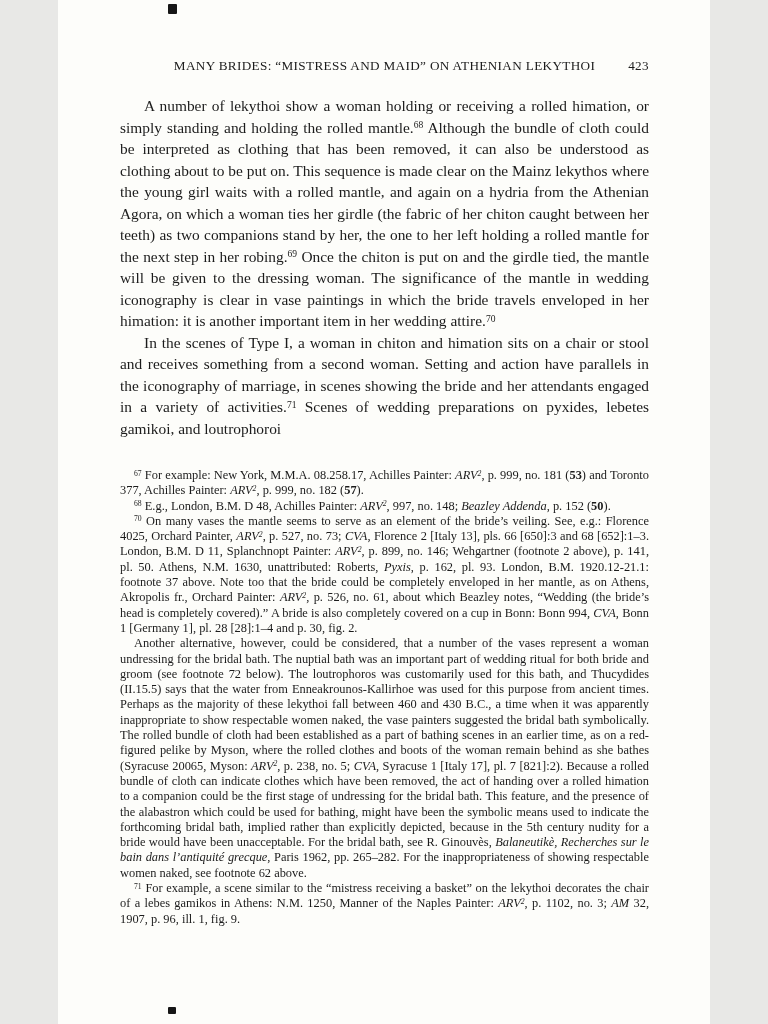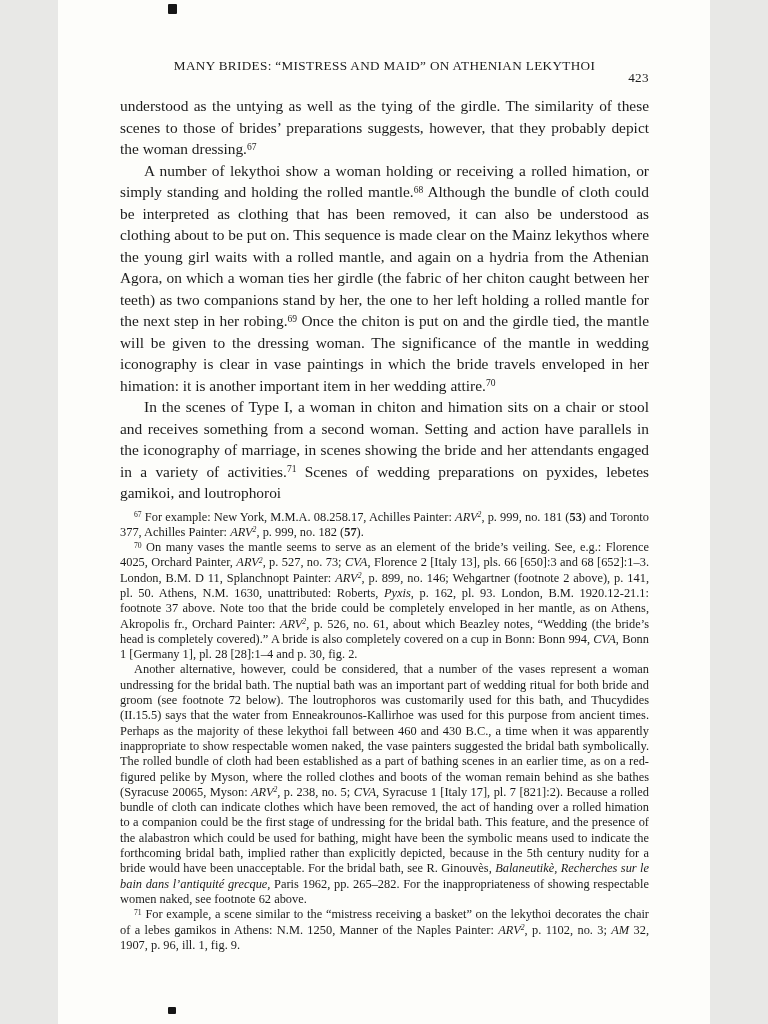--- a/index.html
+++ b/index.html
@@ -24,31 +24,31 @@
     white-space: nowrap;
   }
   .head-title {
     position: absolute;
     left: 0; right: 0;
     text-align: center;
   }
   .head-page {
     position: absolute;
     right: 0;
-    top: 12px;
+    top: 0;
   }
   .body-text {
     font-size: 15.4px;
     line-height: 21.5px;
     text-align: justify;
   }
   .bp { margin: 0; }
   .bp.indent { text-indent: 24px; }
   .footnotes {
-    margin-top: 6px;
+    margin-top: 29px;
     font-size: 12.4px;
     line-height: 15.3px;
     text-align: justify;
   }
   .fn { margin: 0; text-indent: 14px; }
   sup {
     font-size: 0.62em;
     line-height: 0;
     vertical-align: baseline;
     position: relative;
@@ -71,25 +71,25 @@
 
   <div class="artifact top"></div>
   <div class="artifact bottom"></div>
 
   <div class="running-head">
     <span class="head-title">MANY BRIDES: “MISTRESS AND MAID” ON ATHENIAN LEKYTHOI</span>
     <span class="head-page">423</span>
   </div>
 
   <div class="body-text">
-    <p class="bp"><span>understood as the untying as well as the tying of the girdle. The similarity of these scenes to those of brides’ preparations suggests, however, that they probably depict the woman dressing.</span><sup>67</sup></p>
     <p class="bp indent"><span>A number of lekythoi show a woman holding or receiving a rolled himation, or simply standing and holding the rolled mantle.</span><sup>68</sup><span> Although the bundle of cloth could be interpreted as clothing that has been removed, it can also be understood as clothing about to be put on. This sequence is made clear on the Mainz lekythos where the young girl waits with a rolled mantle, and again on a hydria from the Athenian Agora, on which a woman ties her girdle (the fabric of her chiton caught between her teeth) as two companions stand by her, the one to her left holding a rolled mantle for the next step in her robing.</span><sup>69</sup><span> Once the chiton is put on and the girdle tied, the mantle will be given to the dressing woman. The significance of the mantle in wedding iconography is clear in vase paintings in which the bride travels enveloped in her himation: it is another important item in her wedding attire.</span><sup>70</sup></p>
     <p class="bp indent"><span>In the scenes of Type I, a woman in chiton and himation sits on a chair or stool and receives something from a second woman. Setting and action have parallels in the iconography of marriage, in scenes showing the bride and her attendants engaged in a variety of activities.</span><sup>71</sup><span> Scenes of wedding preparations on pyxides, lebetes gamikoi, and loutrophoroi</span></p>
   </div>
 
   <div class="footnotes">
     <p class="fn"><sup>67</sup><span> For example: New York, M.M.A. 08.258.17, Achilles Painter: </span><span class="seg-i">ARV</span><sup class="seg-i">2</sup><span>, p. 999, no. 181 (</span><span class="seg-b">53</span><span>) and Toronto 377, Achilles Painter: </span><span class="seg-i">ARV</span><sup class="seg-i">2</sup><span>, p. 999, no. 182 (</span><span class="seg-b">57</span><span>).</span></p>
+    <p class="fn"><sup>68</sup><span> E.g., London, B.M. D 48, Achilles Painter: </span><span class="seg-i">ARV</span><sup class="seg-i">2</sup><span>, 997, no. 148; </span><span class="seg-i">Beazley Addenda</span><span>, p. 152 (</span><span class="seg-b">50</span><span>).</span></p>
     <p class="fn"><sup>70</sup><span> On many vases the mantle seems to serve as an element of the bride’s veiling. See, e.g.: Florence 4025, Orchard Painter, </span><span class="seg-i">ARV</span><sup class="seg-i">2</sup><span>, p. 527, no. 73; </span><span class="seg-i">CVA</span><span>, Florence 2 [Italy 13], pls. 66 [650]:3 and 68 [652]:1–3. London, B.M. D 11, Splanchnopt Painter: </span><span class="seg-i">ARV</span><sup class="seg-i">2</sup><span>, p. 899, no. 146; Wehgartner (footnote 2 above), p. 141, pl. 50. Athens, N.M. 1630, unattributed: Roberts, </span><span class="seg-i">Pyxis</span><span>, p. 162, pl. 93. London, B.M. 1920.12-21.1: footnote 37 above. Note too that the bride could be completely enveloped in her mantle, as on Athens, Akropolis fr., Orchard Painter: </span><span class="seg-i">ARV</span><sup class="seg-i">2</sup><span>, p. 526, no. 61, about which Beazley notes, “Wedding (the bride’s head is completely covered).” A bride is also completely covered on a cup in Bonn: Bonn 994, </span><span class="seg-i">CVA</span><span>, Bonn 1 [Germany 1], pl. 28 [28]:1–4 and p. 30, fig. 2.</span></p>
     <p class="fn"><span>Another alternative, however, could be considered, that a number of the vases represent a woman undressing for the bridal bath. The nuptial bath was an important part of wedding ritual for both bride and groom (see footnote 72 below). The loutrophoros was customarily used for this bath, and Thucydides (II.15.5) says that the water from Enneakrounos-Kallirhoe was used for this purpose from ancient times. Perhaps as the majority of these lekythoi fall between 460 and 430 B.C., a time when it was apparently inappropriate to show respectable women naked, the vase painters suggested the bridal bath symbolically. The rolled bundle of cloth had been established as a part of bathing scenes in an earlier time, as on a red-figured pelike by Myson, where the rolled clothes and boots of the woman remain behind as she bathes (Syracuse 20065, Myson: </span><span class="seg-i">ARV</span><sup class="seg-i">2</sup><span>, p. 238, no. 5; </span><span class="seg-i">CVA</span><span>, Syracuse 1 [Italy 17], pl. 7 [821]:2). Because a rolled bundle of cloth can indicate clothes which have been removed, the act of handing over a rolled himation to a companion could be the first stage of undressing for the bridal bath. This feature, and the presence of the alabastron which could be used for bathing, might have been the symbolic means used to indicate the forthcoming bridal bath, implied rather than explicitly depicted, because in the 5th century nudity for a bride would have been unacceptable. For the bridal bath, see R. Ginouvès, </span><span class="seg-i">Balaneutikè, Recherches sur le bain dans l’antiquité grecque</span><span>, Paris 1962, pp. 265–282. For the inappropriateness of showing respectable women naked, see footnote 62 above.</span></p>
     <p class="fn"><sup>71</sup><span> For example, a scene similar to the “mistress receiving a basket” on the lekythoi decorates the chair of a lebes gamikos in Athens: N.M. 1250, Manner of the Naples Painter: </span><span class="seg-i">ARV</span><sup class="seg-i">2</sup><span>, p. 1102, no. 3; </span><span class="seg-i">AM</span><span> 32, 1907, p. 96, ill. 1, fig. 9.</span></p>
   </div>
 
 </div>
 
 </body></html>

